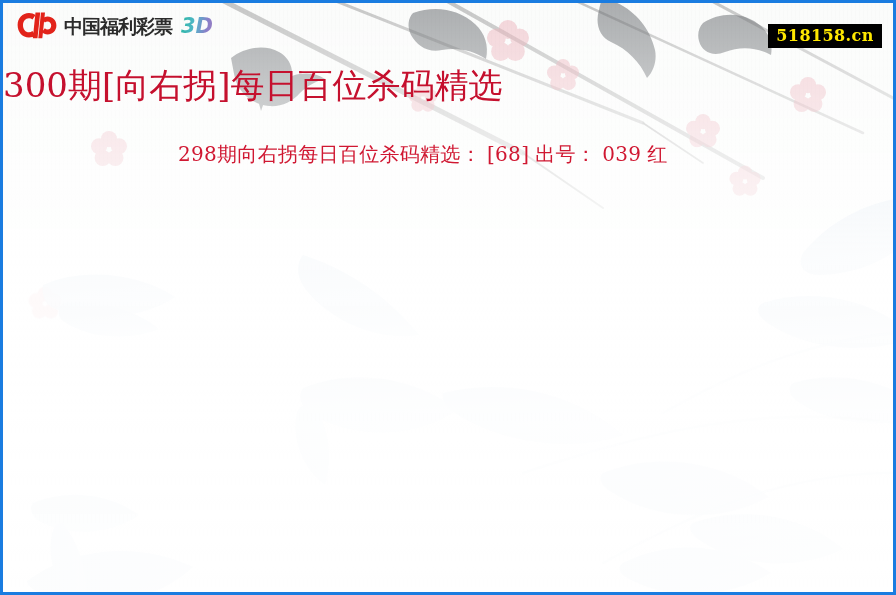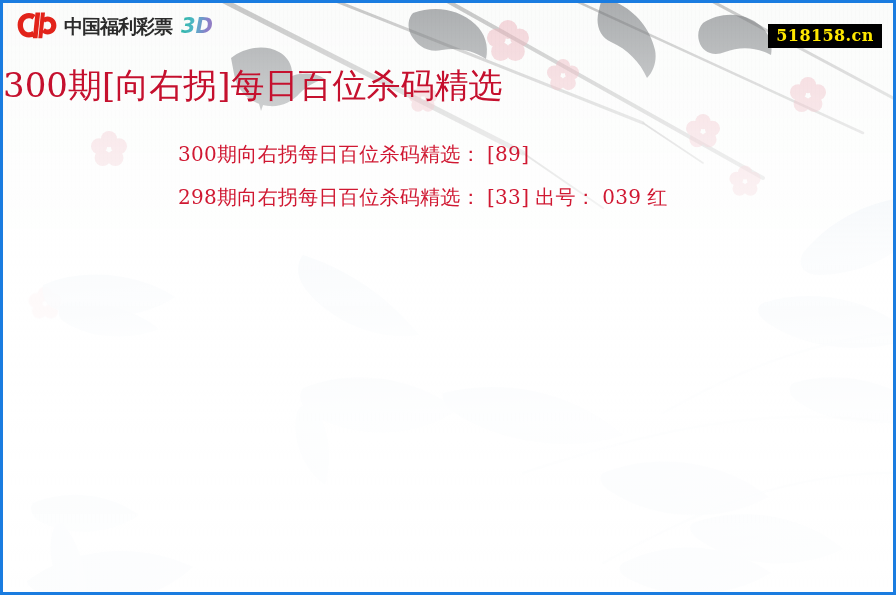--- a/index.html
+++ b/index.html
@@ -285,24 +285,21 @@
   </div>
 
   <div class="site-badge">
     <span>518158.cn</span>
   </div>
 
   <h1 class="title">300期[向右拐]每日百位杀码精选</h1>
 
   <div class="content">
 
+
+
     <div class="line">
-      <span class="seg">300期向右拐每日百位杀码精选：</span><span class="seg">[89]</span><span class="seg"></span><span class="seg"></span><span class="seg"></span>
+      <span class="seg">298期向右拐每日百位杀码精选：</span><span class="seg">[68]</span><span class="seg">出号：</span><span class="seg">039</span><span class="seg">红</span>
     </div>
 
-
-    <div class="line">
-      <span class="seg">298期向右拐每日百位杀码精选：</span><span class="seg">[33]</span><span class="seg">出号：</span><span class="seg">039</span><span class="seg">红</span>
-    </div>
-
   </div>
 
 </div>
 
 </body></html>

